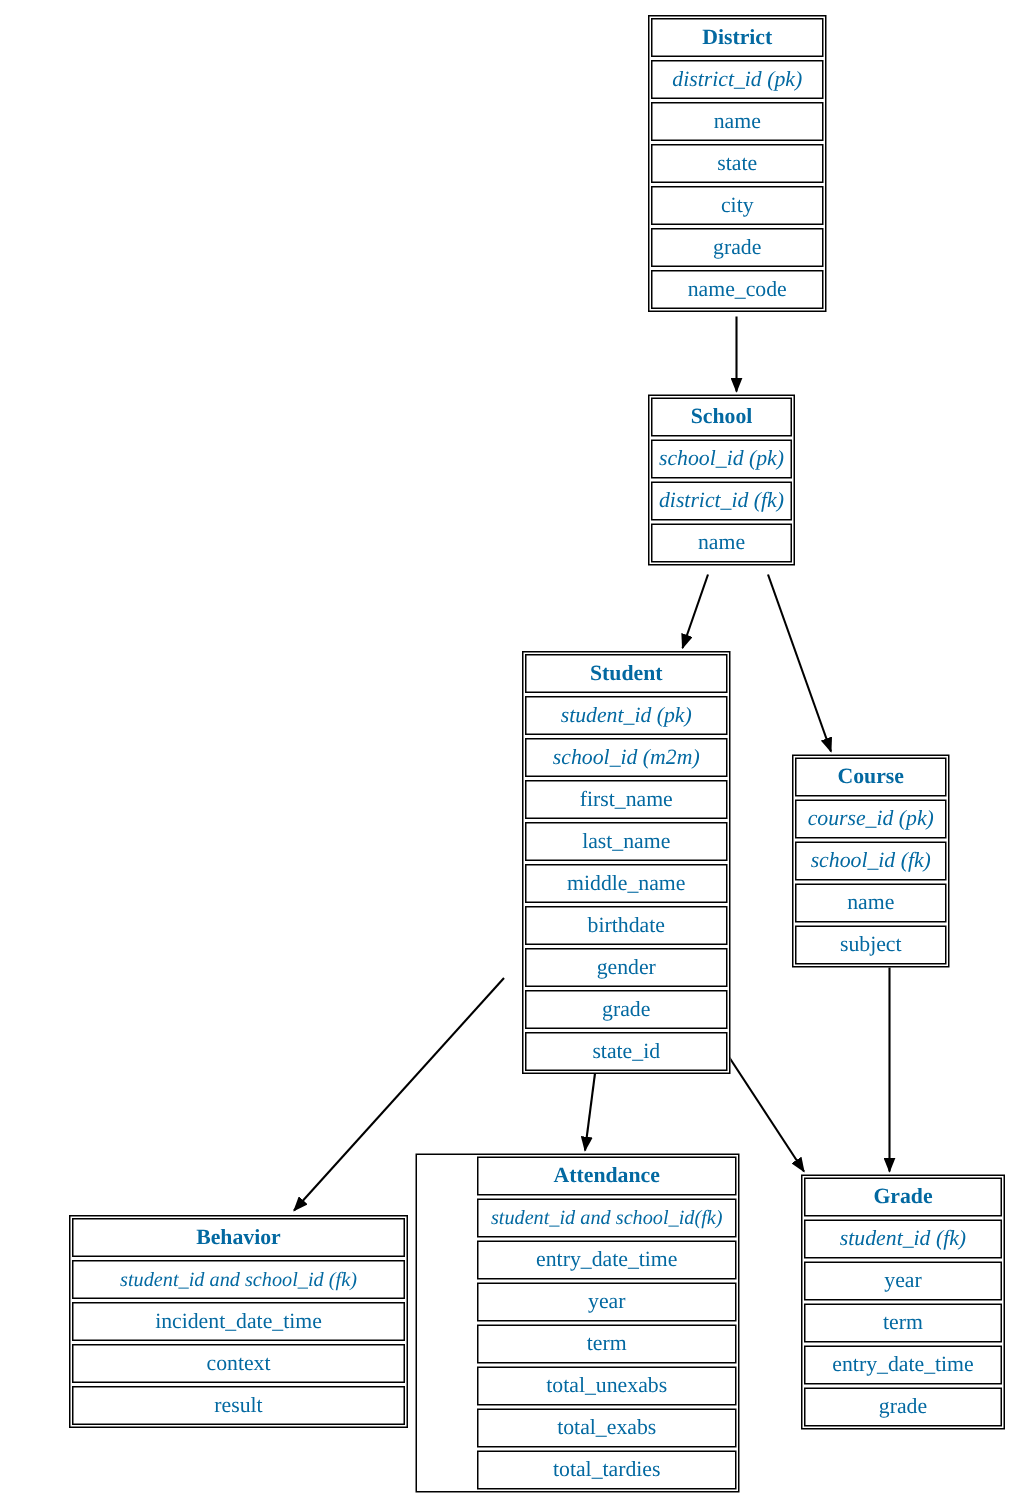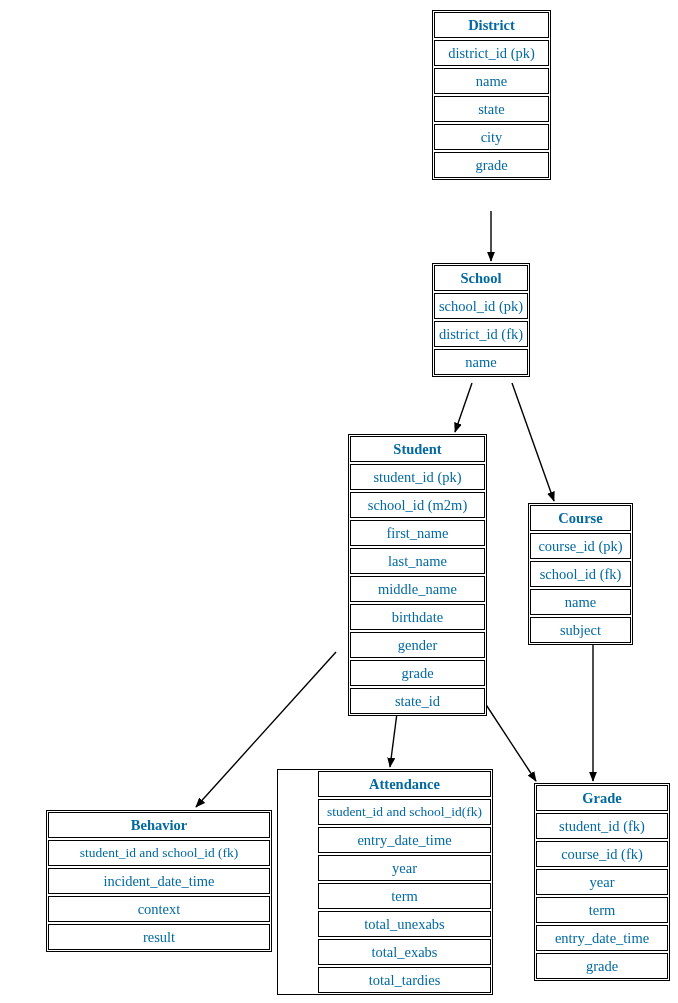--- a/index.html
+++ b/index.html
@@ -54,20 +54,21 @@
     margin-bottom: 2px;
   }
   .entity .row:last-child {
     margin-bottom: 0;
   }
   .entity .row.title {
     font-weight: bold;
     font-style: normal;
   }
   .entity .row.key {
+    font-style: italic;
   }
   .entity .row.attr {
     font-style: normal;
   }
   
   .entity.narrow-text .row.key { font-size: 13.5px; }
 </style>
 </head>
 <body>
 
@@ -88,20 +89,21 @@
         <line x1="593" y1="644" x2="593" y2="781" stroke="#000000" stroke-width="1.4" marker-end="url(#arrowhead)"></line>
       </g>
   </svg>
 <div class="entity" style="left: 432px; top: 10px; width: 119px;">
       <div class="row title">District</div>
       <div class="row key">district_id (pk)</div>
       <div class="row attr">name</div>
       <div class="row attr">state</div>
       <div class="row attr">city</div>
       <div class="row attr">grade</div>
+      <div class="row attr">name_code</div>
     </div>
     <div class="entity" style="left: 432px; top: 263px; width: 98px;">
       <div class="row title">School</div>
       <div class="row key">school_id (pk)</div>
       <div class="row key">district_id (fk)</div>
       <div class="row attr">name</div>
     </div>
     <div class="entity" style="left: 348px; top: 434px; width: 139px;">
       <div class="row title">Student</div>
       <div class="row key">student_id (pk)</div>
@@ -134,19 +136,18 @@
       <div class="row attr">entry_date_time</div>
       <div class="row attr">year</div>
       <div class="row attr">term</div>
       <div class="row attr">total_unexabs</div>
       <div class="row attr">total_exabs</div>
       <div class="row attr">total_tardies</div>
     </div>
     <div class="entity" style="left: 534px; top: 783px; width: 136px;">
       <div class="row title">Grade</div>
       <div class="row key">student_id (fk)</div>
-      <div class="row key">course_id (fk)</div>
       <div class="row attr">year</div>
       <div class="row attr">term</div>
       <div class="row attr">entry_date_time</div>
       <div class="row attr">grade</div>
     </div>
   </div>
 
 </body></html>

